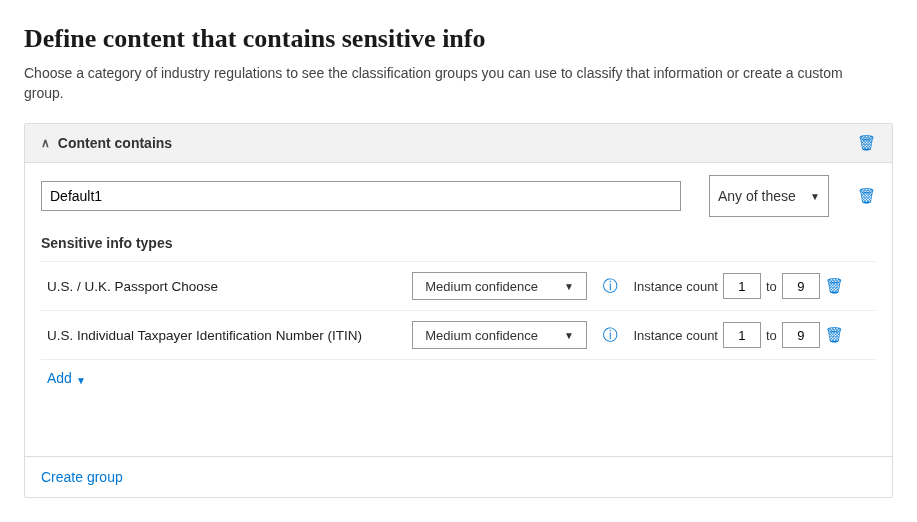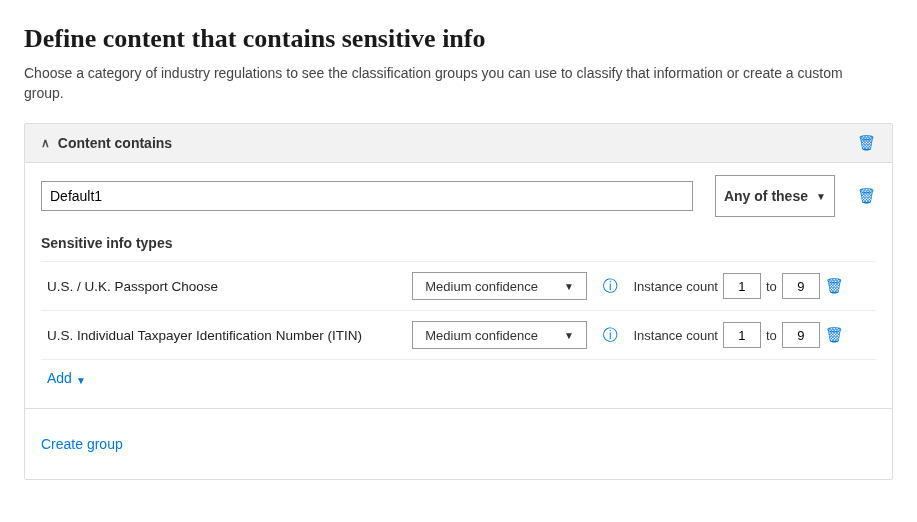--- a/index.html
+++ b/index.html
@@ -52,21 +52,21 @@
       color: #0078d4;
       font-size: 15px;
       cursor: pointer;
     }
     .card-body {
       padding: 12px 16px;
     }
     .group-row {
       display: flex;
       align-items: center;
-      gap: 22px;
+      gap: 28px;
       margin-bottom: 14px;
     }
     .group-input {
       flex: 1;
       border: 1px solid #999;
       padding: 5px 8px;
       font-size: 14px;
       height: 30px;
       outline: none;
     }
@@ -75,21 +75,20 @@
       align-items: center;
       border: 1px solid #999;
       padding: 20px 8px;
       font-size: 14px;
       cursor: pointer;
       height: 30px;
       gap: 6px;
       background: #fff;
       min-width: 120px;
       justify-content: space-between;
-      font-weight: bold;
     }
     .section-label {
       font-weight: 700;
       font-size: 14px;
       margin-bottom: 10px;
       padding-top: 4px;
     }
     .info-table {
       width: 100%;
       border-collapse: collapse;
@@ -152,25 +151,26 @@
       display: flex;
       align-items: flex-end;
       gap: 4px;
       cursor: pointer;
       color: #0078d4;
       font-size: 14px;
       font-weight: 500;
     }
     .create-group-row {
       border-top: 1px solid #ddd;
-      padding: 27px 16px;
+      padding: 12px 16px;
       font-size: 14px;
       color: #0078d4;
       cursor: pointer;
       font-weight: 400;
+      margin-top: 48px;
     }
     .chevron-down {
       font-size: 10px;
     }
   </style>
 </head>
 <body>
 
 <h1>Define content that contains sensitive info</h1>
 <p class="subtitle">Choose a category of industry regulations to see the classification groups you can use to classify that information or create a custom group.</p>

